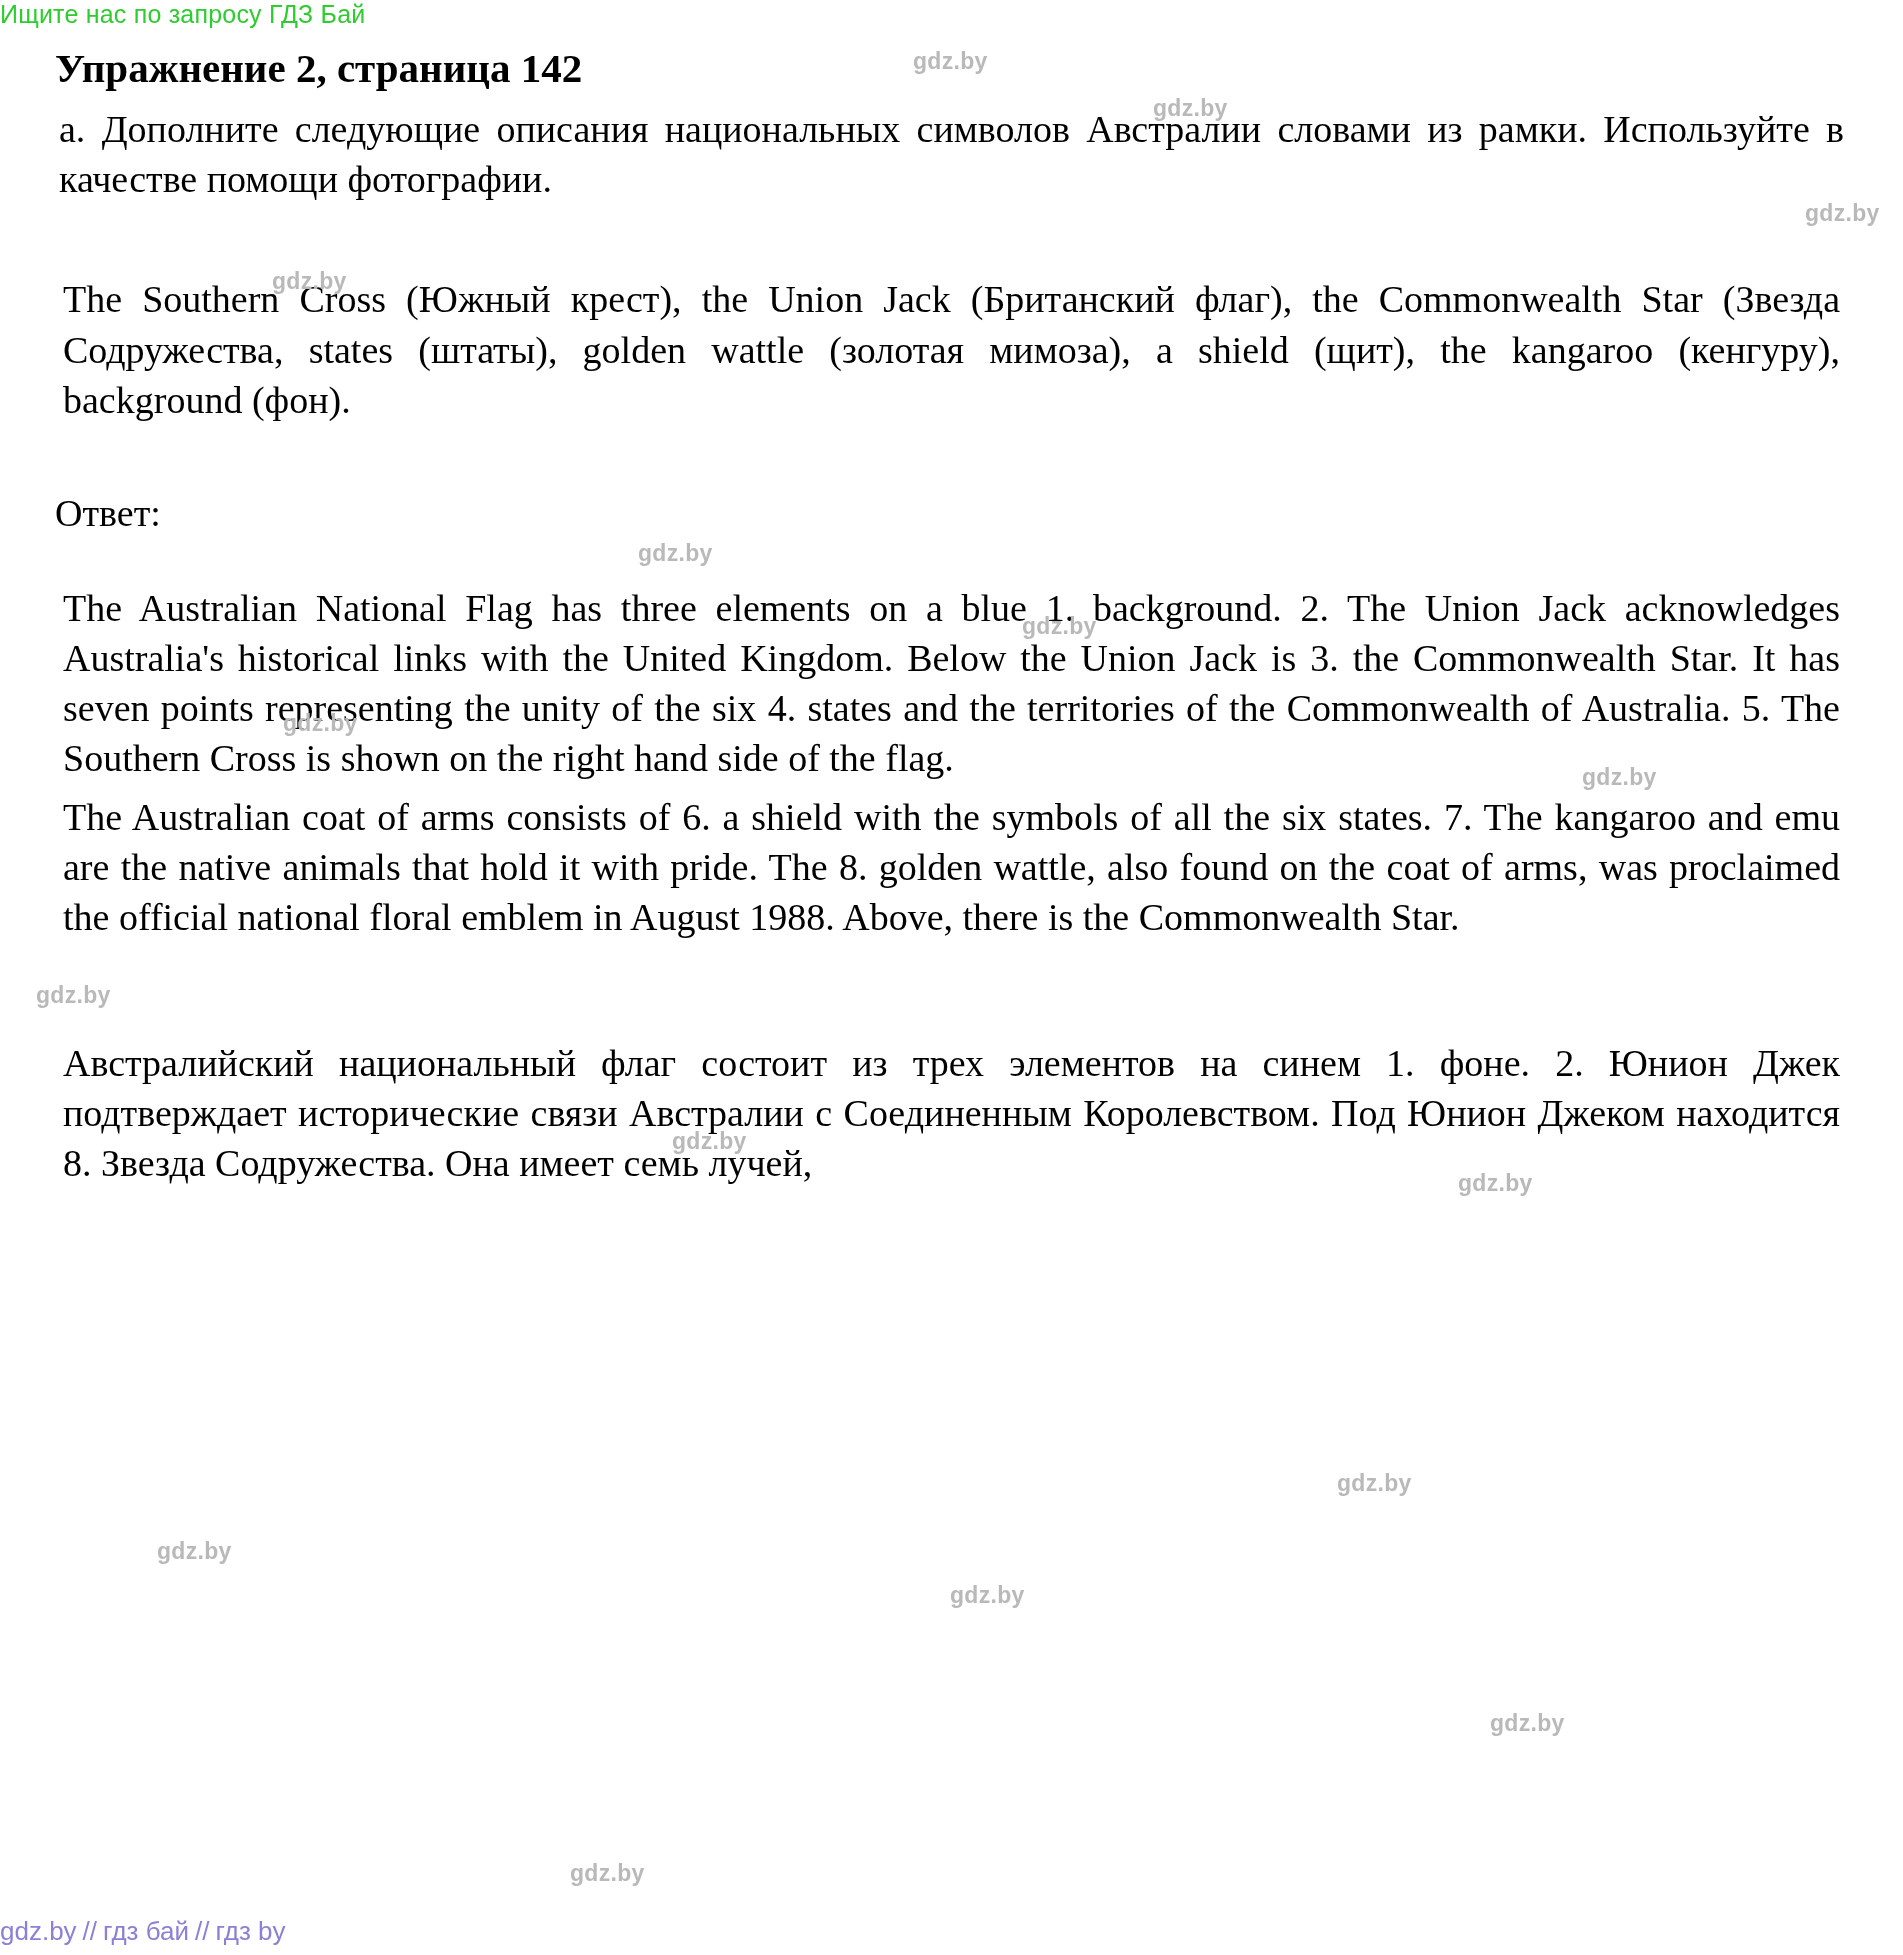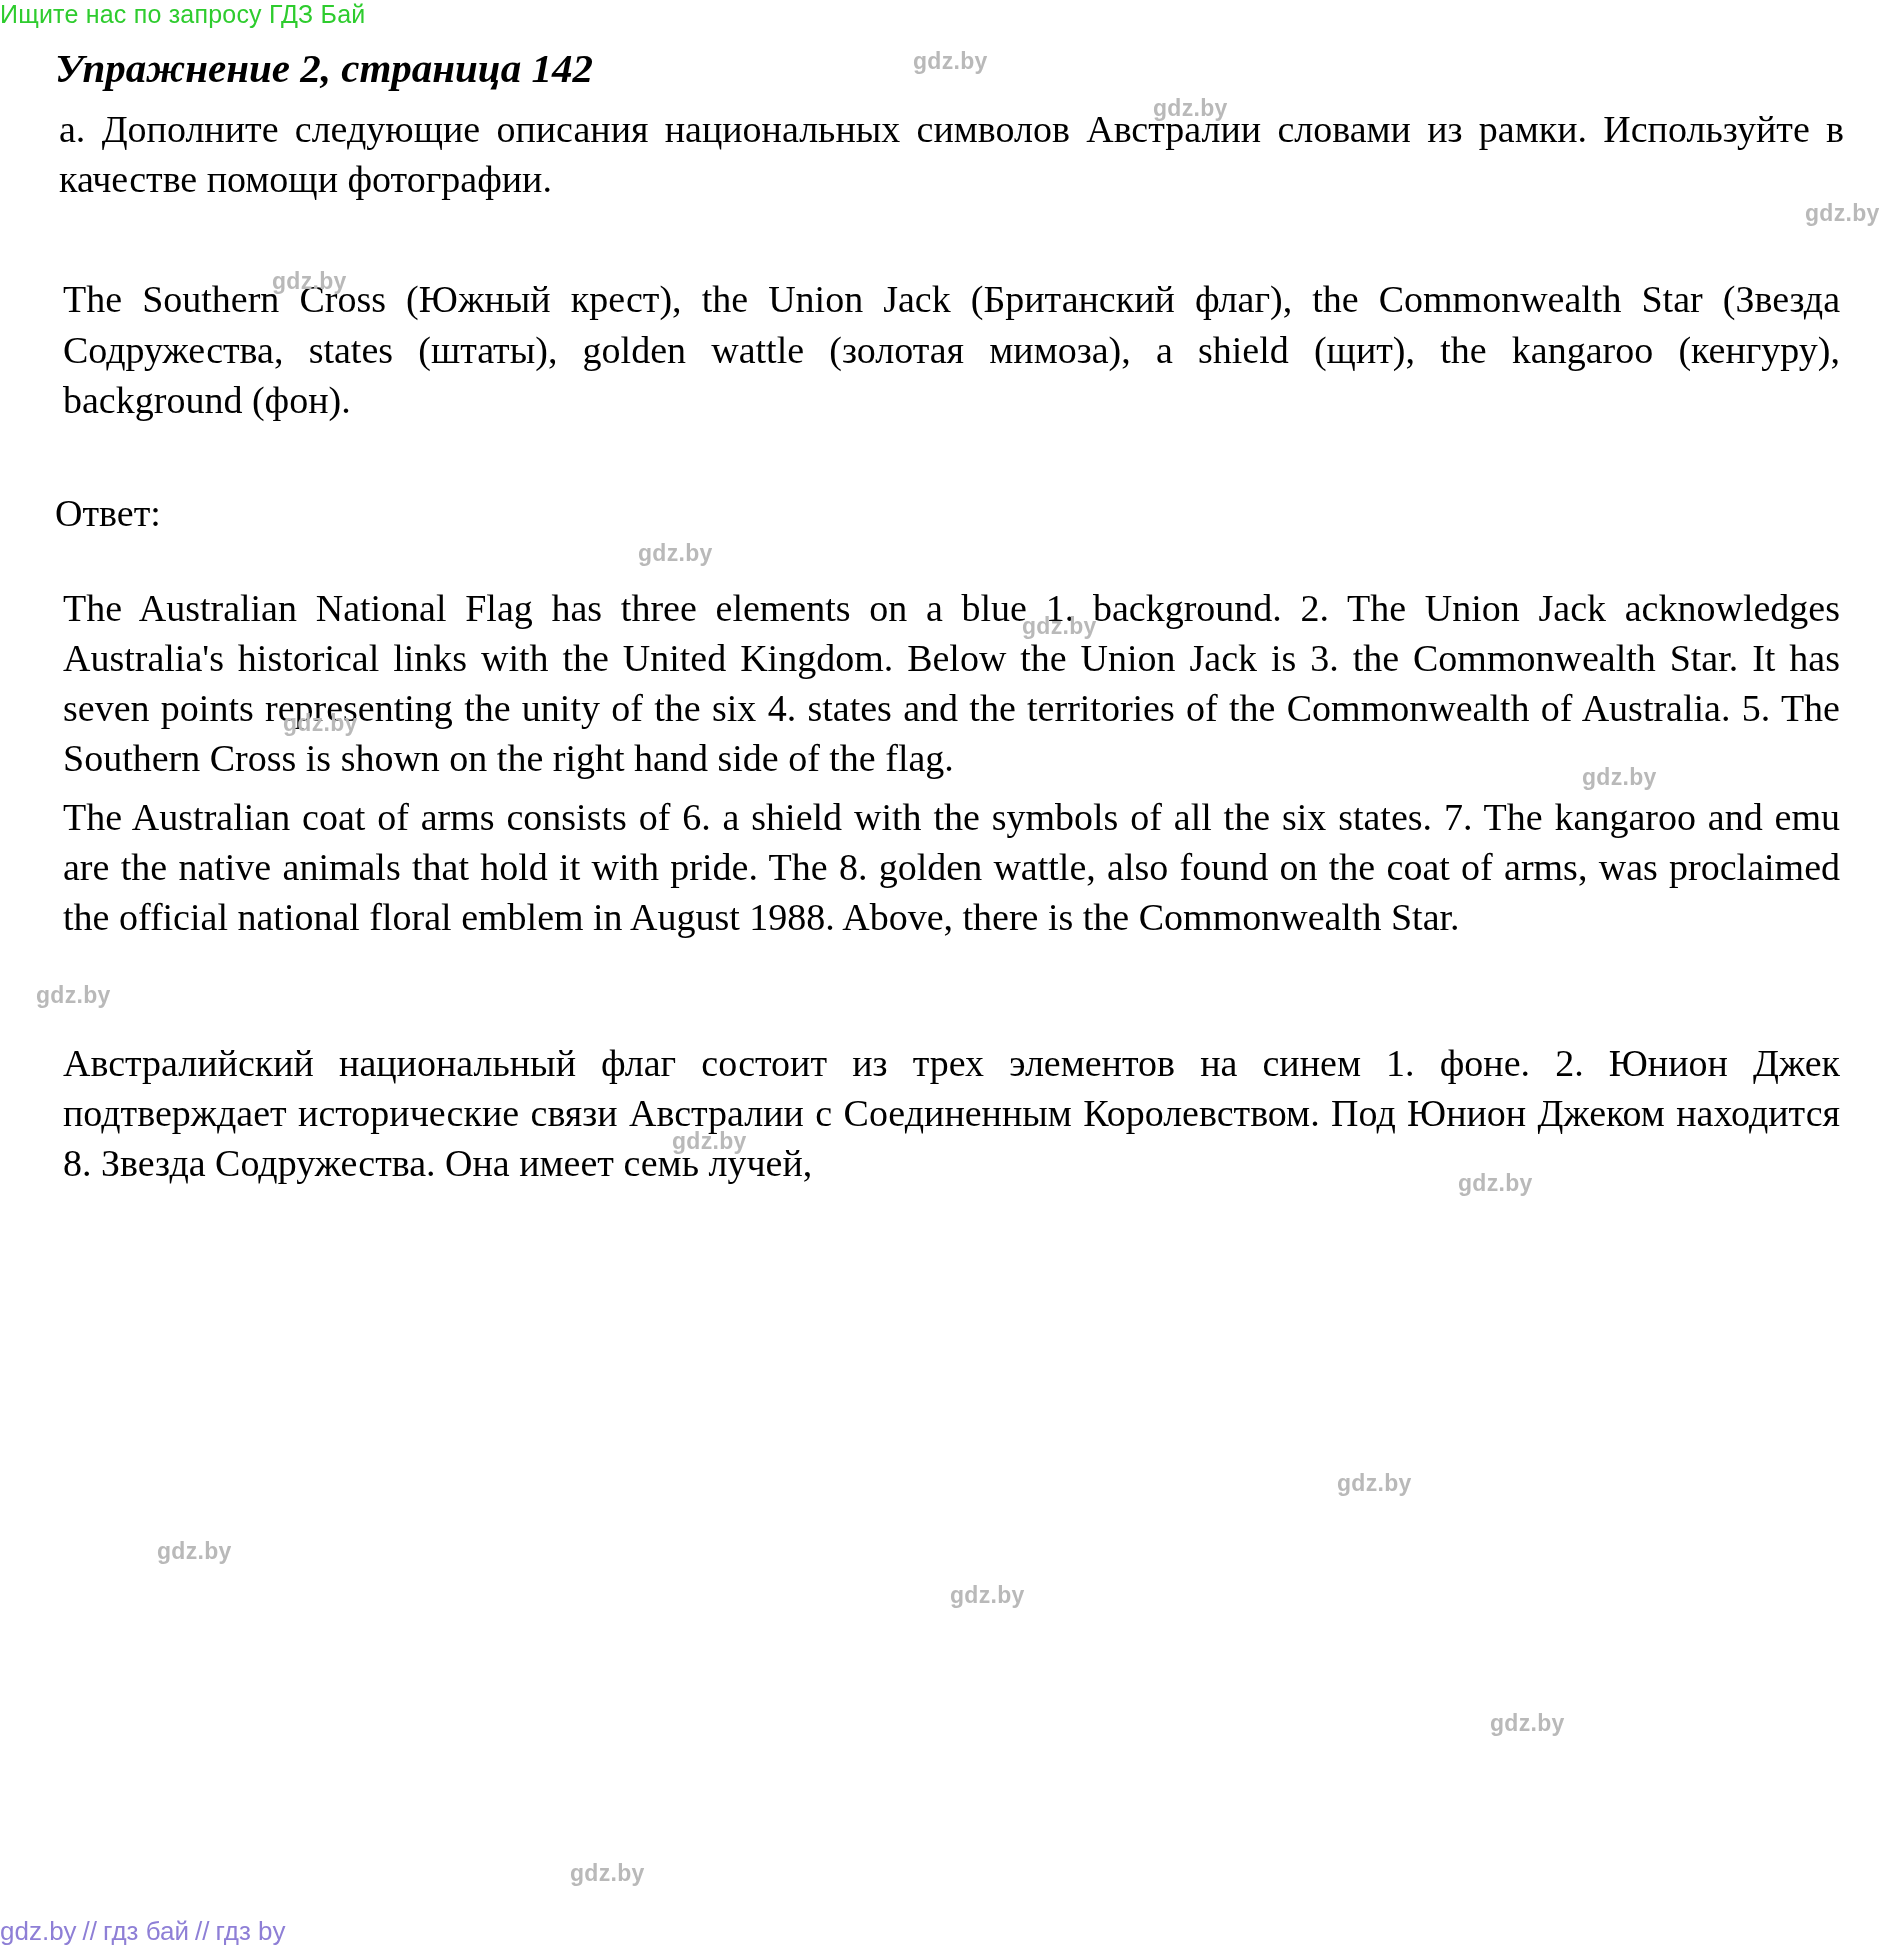--- a/index.html
+++ b/index.html
@@ -33,21 +33,20 @@
     font-weight: 400;
     letter-spacing: 0.2px;
   }
   .title {
     font-family: "Liberation Serif", serif;
     font-size: 41px;
     font-weight: bold;
     margin: 0;
     padding-top: 45px;
     line-height: 1.15;
-    font-style: italic;
   }
   .para {
     font-size: 38px;
     line-height: 1.32;
     text-align: justify;
     margin: 8px;
   }
   .lead {
     font-size: 38px;
     line-height: 1.32;

